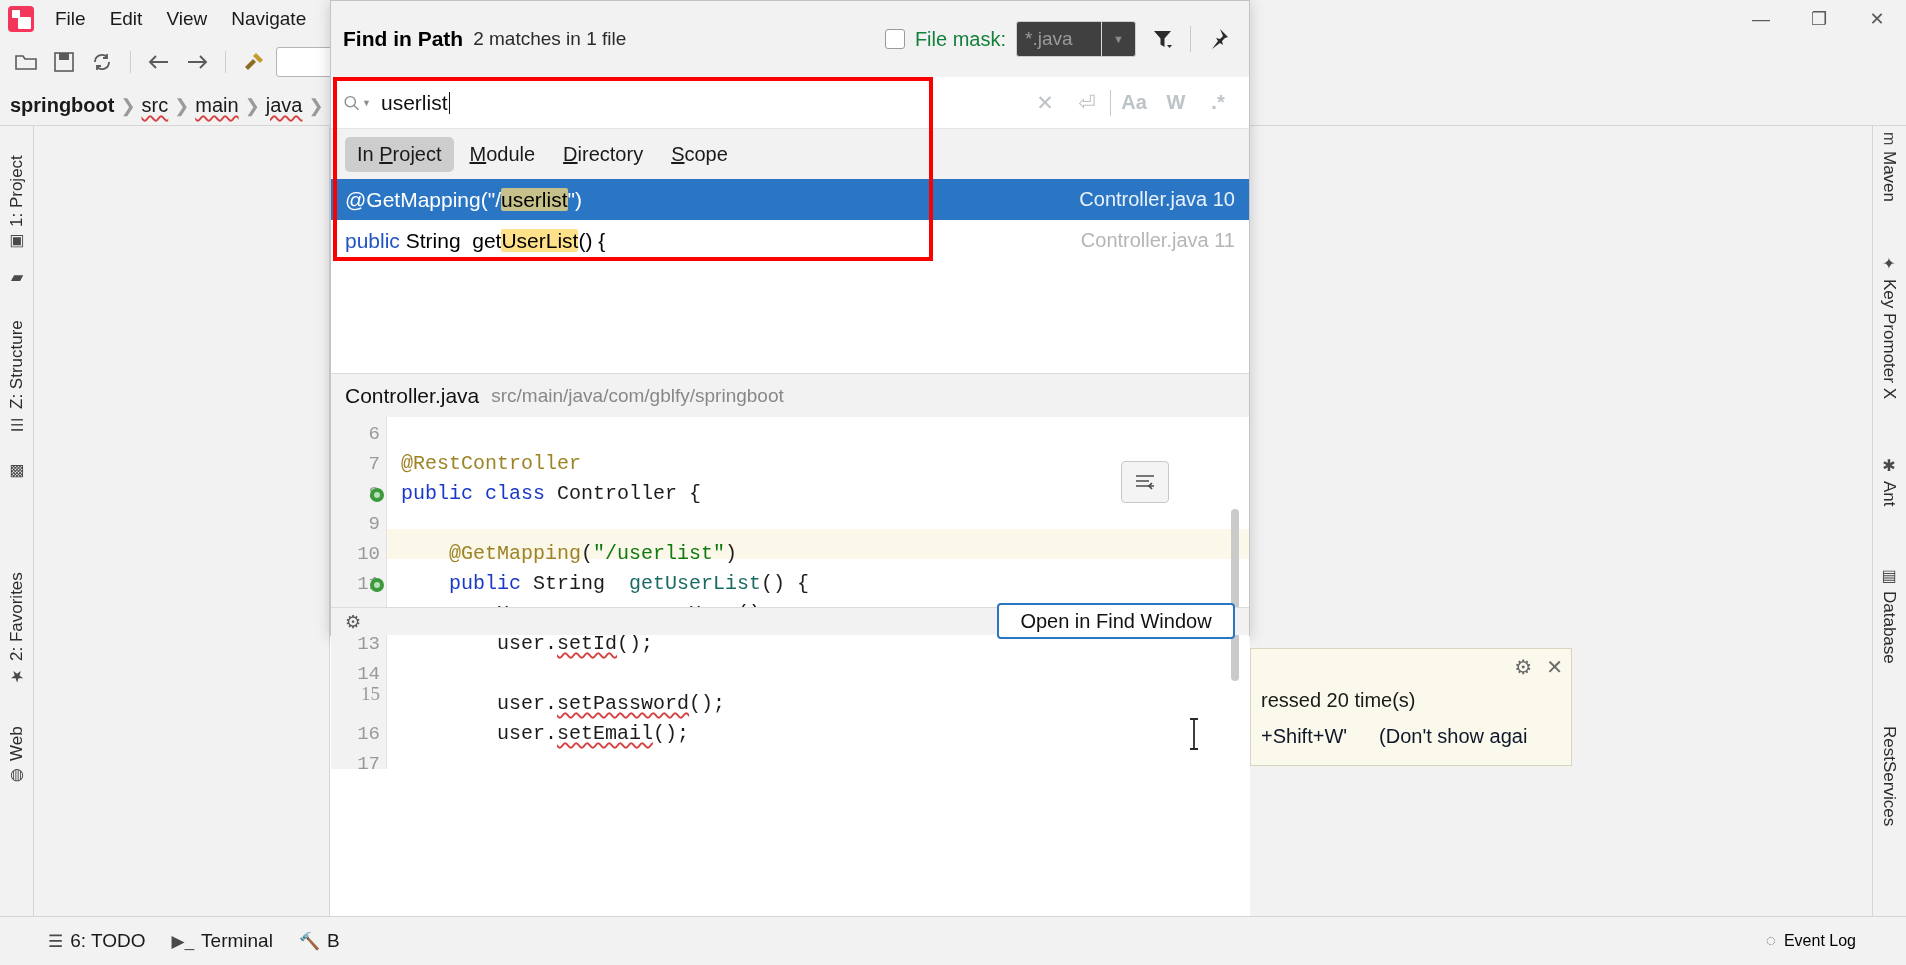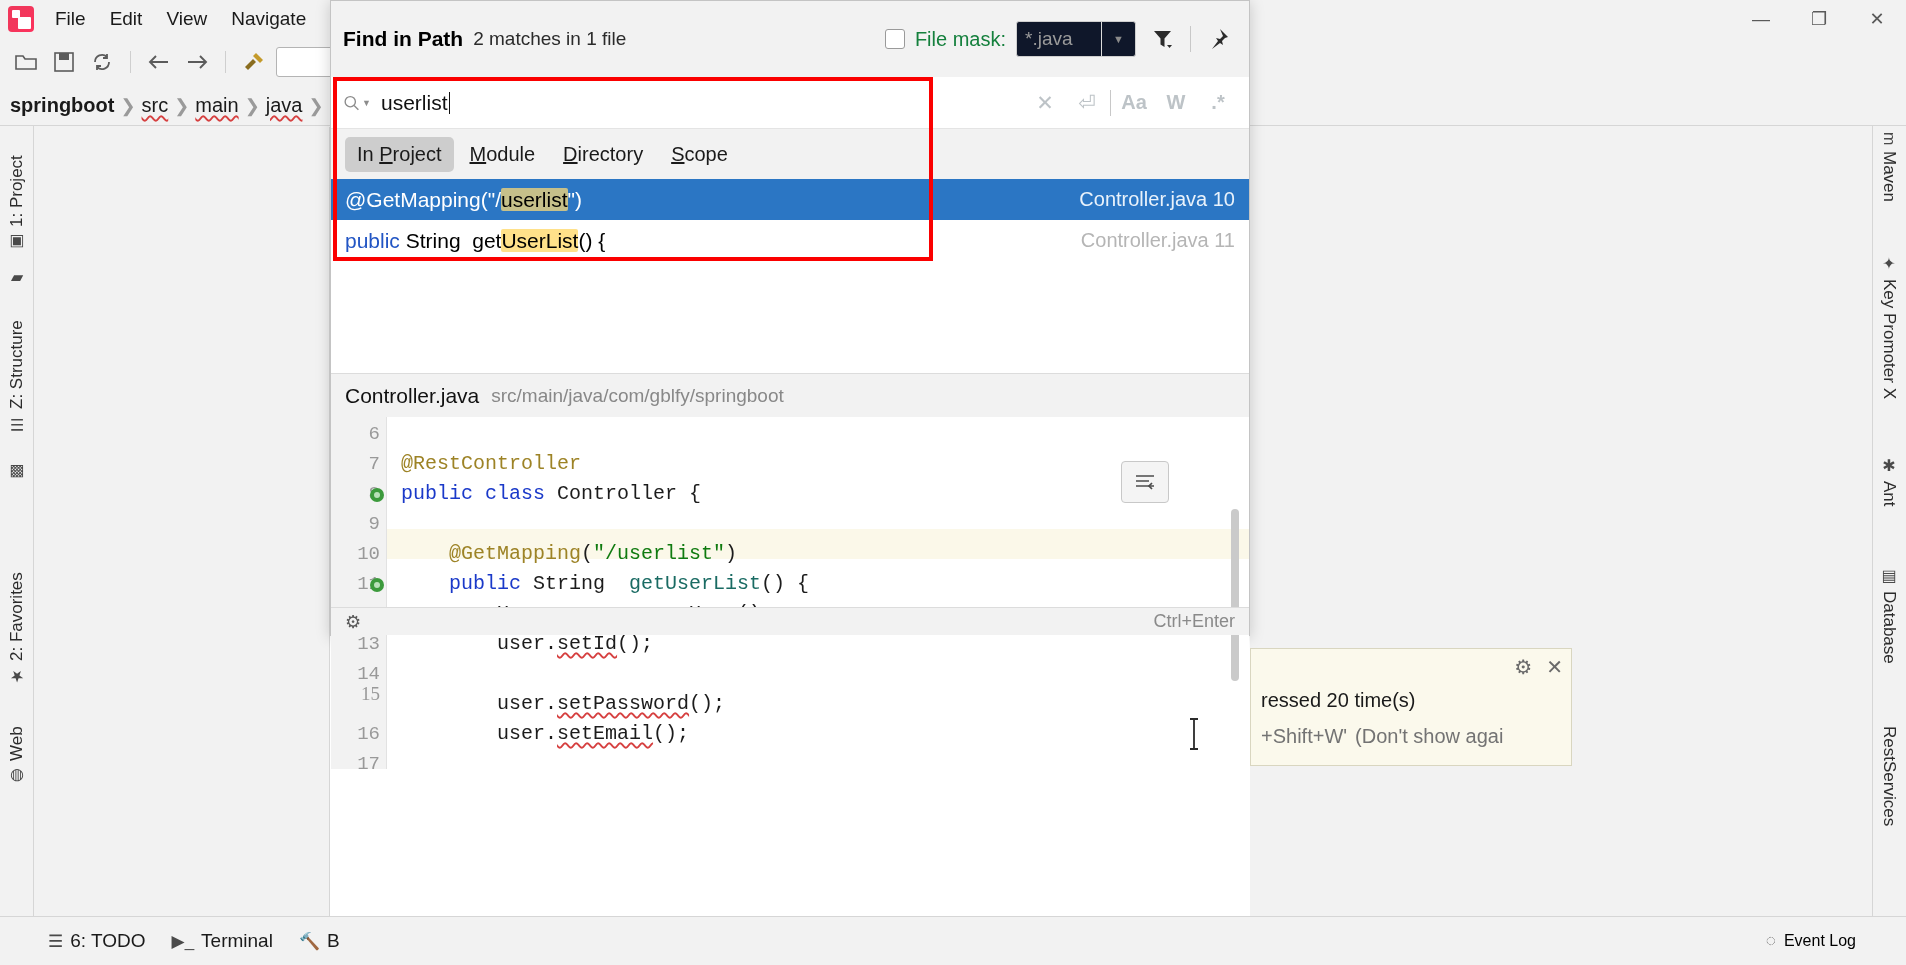--- a/index.html
+++ b/index.html
@@ -130,21 +130,21 @@
   .dlg-title { font-size: 21px; font-weight: bold; color: #000; }
   .dlg-sub { font-size: 19px; color: #2b2b2b; margin-left: 10px; }
   .dlg-header-right {
     margin-left: auto; display: flex; align-items: center; gap: 10px; padding-right: 14px;
   }
   .chk {
     width: 20px; height: 20px; border: 1px solid #9a9a9a; border-radius: 3px; background: #fff;
   }
   .lbl-filemask { font-size: 20px; color: #15803d; }
   .mask-box {
-    display: flex; height: 36px; border: 1px solid #cfcfcf; border-radius: 3px; background: #0f172a;
+    display: flex; height: 36px; border: 1px solid #cfcfcf; border-radius: 3px; background: #404040;
   }
   .mask-value {
     width: 84px; display: flex; align-items: center; padding-left: 8px;
     font-size: 19px; color: #9a9a9a;
   }
   .mask-arrow {
     width: 34px; border-left: 1px solid #dcdcdc;
     display: flex; align-items: center; justify-content: center;
     color: #8a8a8a; font-size: 11px;
   }
@@ -294,22 +294,22 @@
     border: 1px solid #d9d6c0;
   }
   .notif-tools {
     position: absolute; right: 8px; top: 6px; display: flex; gap: 14px;
     color: #6a6a6a; font-size: 20px;
   }
   .notif-text {
     position: absolute; left: 10px; top: 40px; font-size: 20px; color: #1a1a1a;
   }
   .notif-links {
-    position: absolute; left: 10px; top: 76px; display: flex; gap: 8px;
-    font-size: 20px; color: #737373;
+    position: absolute; left: 10px; top: 76px; display: flex; gap: 32px;
+    font-size: 20px; color: #0f172a;
   }
 
   
   .statusbar {
     position: absolute; left: 0; bottom: 0; width: 1906px; height: 49px;
     background: #f2f2f2; border-top: 1px solid #d6d6d6;
     display: flex; align-items: center; gap: 26px; padding-left: 48px;
   }
   .sb-item { display: flex; align-items: center; gap: 7px; font-size: 19px; color: #1a1a1a; }
   .sb-ico { color: #4a4a4a; font-size: 17px; }
@@ -575,20 +575,21 @@
       <div class="text-cursor">
         <svg width="14" height="34" viewBox="0 0 14 34">
             <path d="M3 2h8M3 32h8M7 2v30" stroke="#2b2b2b" stroke-width="1.8" fill="none"></path>
           </svg>
       </div>
     </div>
 
     <div class="dlg-footer">
       <span class="foot-ico">⚙</span>
       <span class="foot-hint">Ctrl+Enter</span>
+      <div class="foot-btn">Open in Find Window</div>
     </div>
   </div>
 
   <div class="statusbar">
     <div class="sb-item">
       <span class="sb-ico">☰</span>
       <span>6: TODO</span>
     </div>
     <div class="sb-item">
       <span class="sb-ico">▶_</span>

